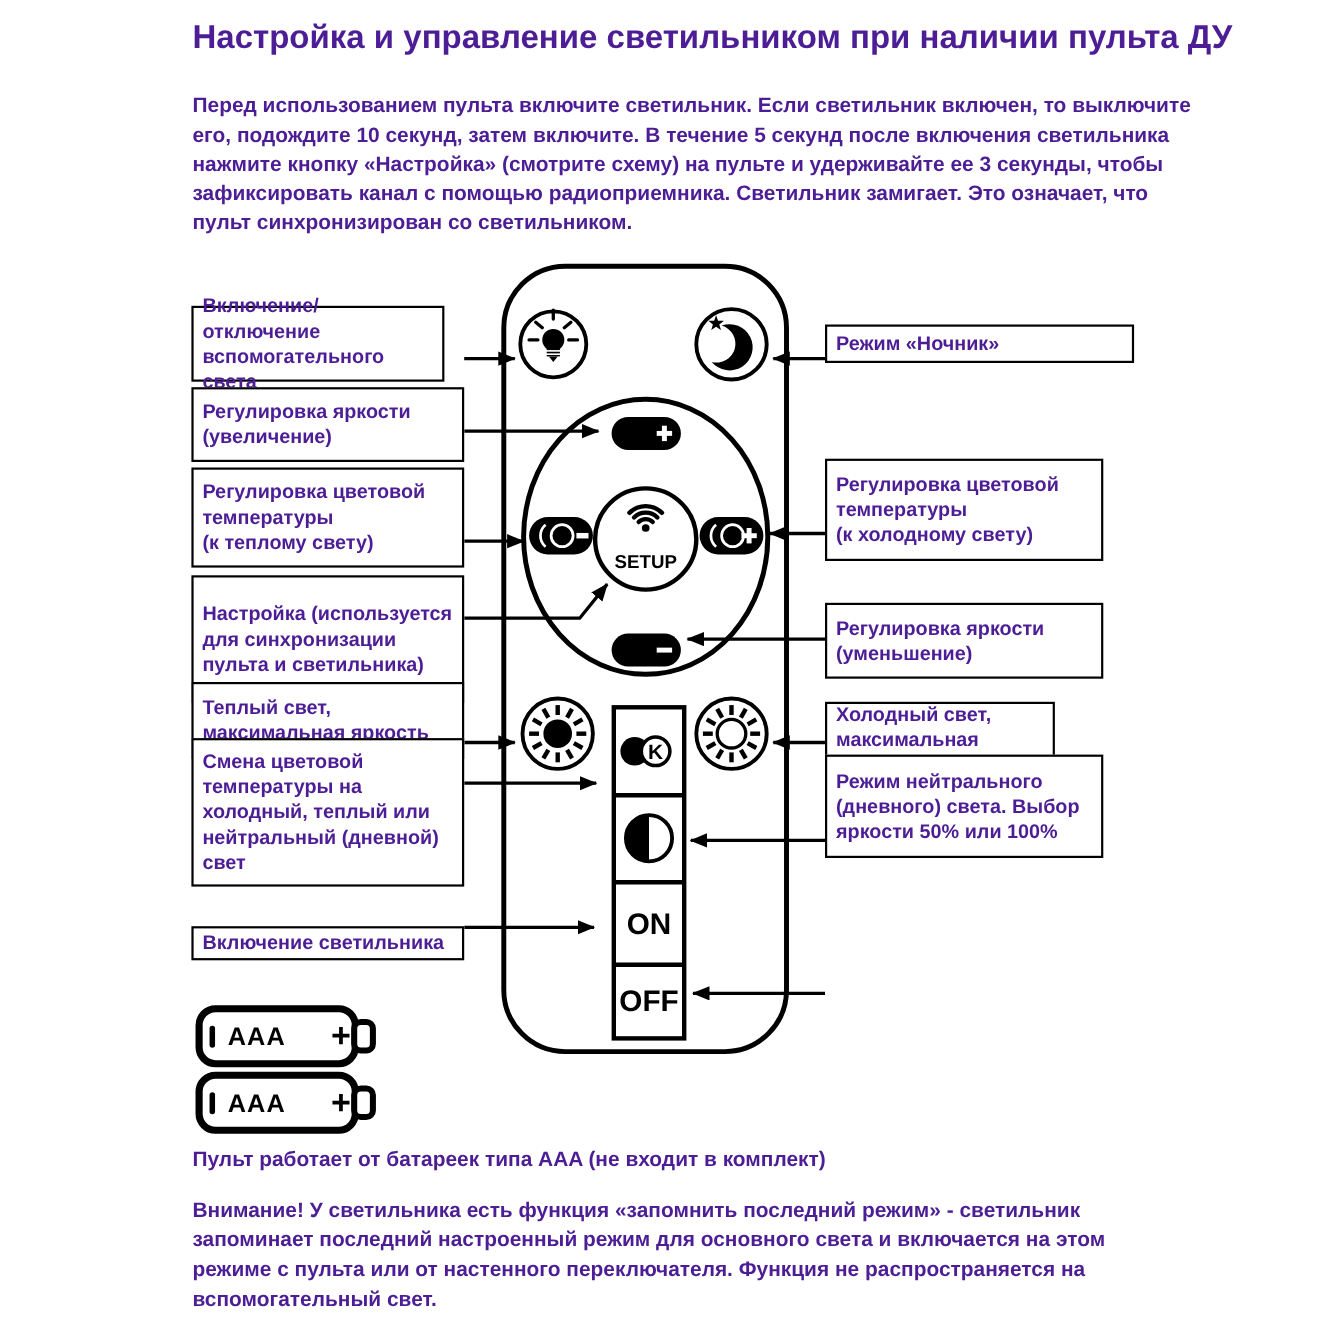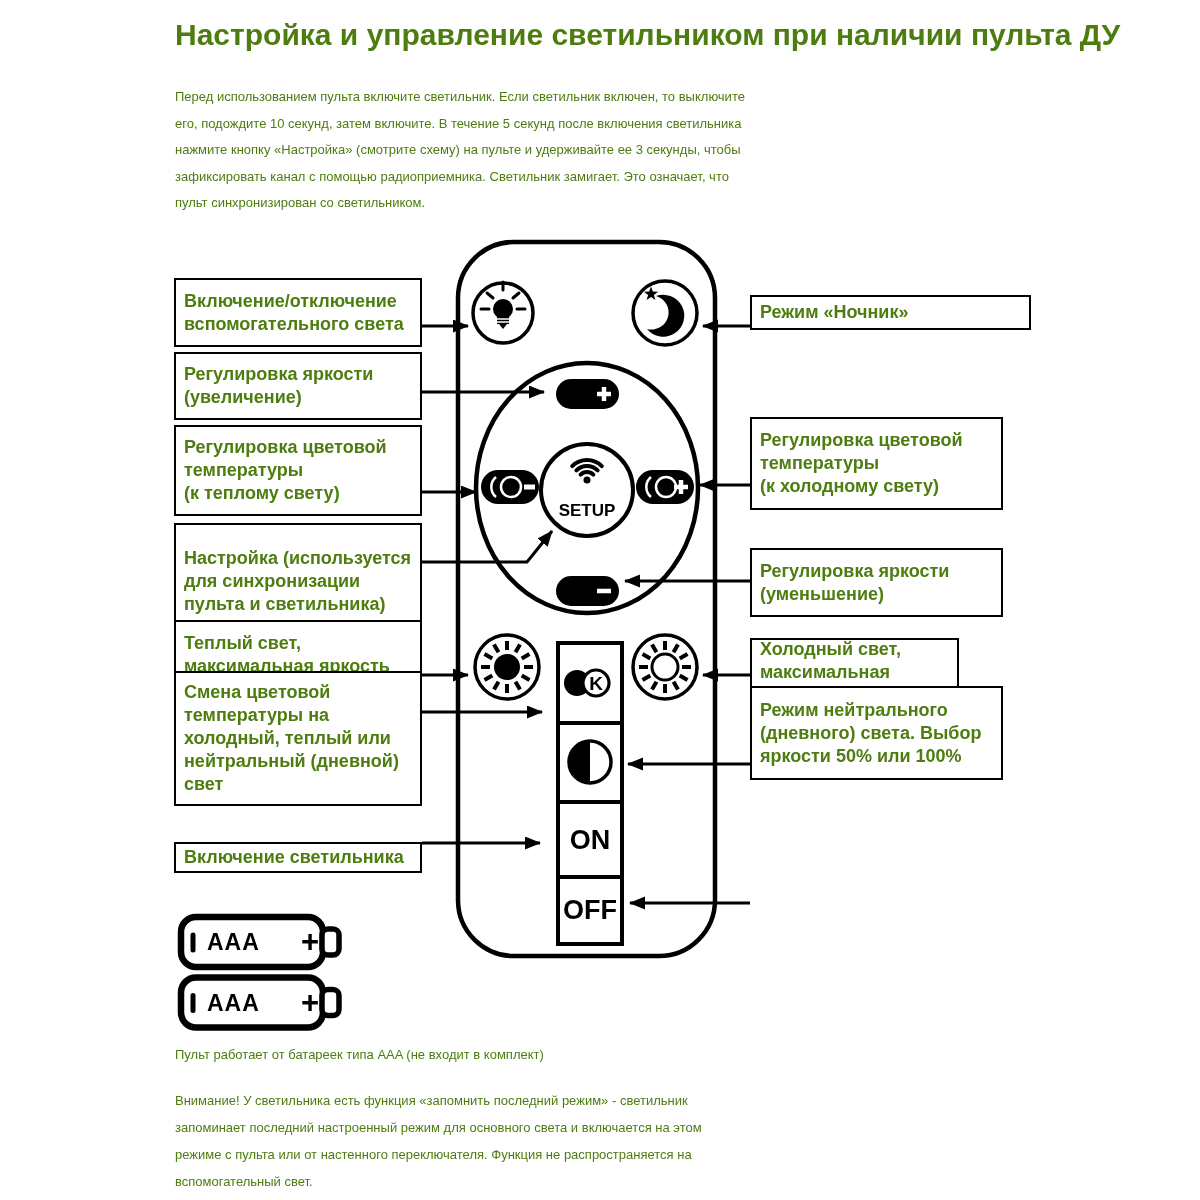--- a/index.html
+++ b/index.html
@@ -1,20 +1,20 @@
 <!DOCTYPE html>
 <html><head>
 <meta charset="utf-8">
 <style>
   html,body{margin:0;padding:0;background:#fff;}
   #page{position:relative;width:1200px;height:1200px;background:#fff;overflow:hidden;
-        font-family:"Liberation Sans",sans-serif;color:#4d7c0f;}
+        font-family:"Liberation Sans",sans-serif;color:#4c1d95;}
   .abs{position:absolute;}
   #title{left:175px;top:18px;width:960px;font-size:30px;font-weight:bold;}
-  .para{white-space:pre-line;font-weight:normal;font-size:13px;line-height:26.5px;}
+  .para{white-space:pre-line;font-weight:bold;font-size:19px;line-height:26.5px;}
   #intro{left:175px;top:84px;width:1010px;}
   #battery-note{left:175px;top:1042px;width:1010px;}
   #warning{left:175px;top:1087px;width:1010px;line-height:27px;}
   .lbox{position:absolute;border:2px solid #000;background:#fff;box-sizing:border-box;
         display:flex;align-items:center;padding:0 8px;white-space:pre-line;
         font-weight:bold;font-size:18px;line-height:23px;}
   svg{position:absolute;left:0;top:0;}
   svg text{font-family:"Liberation Sans",sans-serif;font-weight:bold;fill:#000;}
 </style>
 </head>
@@ -201,21 +201,21 @@
     </g>
     <g>
       <rect x="181" y="977.5" width="142" height="50" rx="15" fill="#fff" stroke="#000" stroke-width="6.5"></rect>
       <rect x="322" y="989.5" width="17" height="26" rx="6" fill="#fff" stroke="#000" stroke-width="5.5"></rect>
       <line x1="193" y1="995.5" x2="193" y2="1010.5" stroke="#000" stroke-width="5" stroke-linecap="round"></line>
       <text x="207" y="1010.5" font-size="23" letter-spacing="1">AAA</text>
       <text x="310" y="1012.5" text-anchor="middle" font-size="31">+</text>
     </g>
   </svg>
 
-  <div class="lbox" style="left:174px;top:278px;width:248px;height:69px">Включение/отключение
+  <div class="lbox" style="left:174px;top:278px;width:230px;height:69px">Включение/отключение
 вспомогательного света</div>
   <div class="lbox" style="left:174px;top:352px;width:248px;height:68px">Регулировка яркости
 (увеличение)</div>
   <div class="lbox" style="left:174px;top:425px;width:248px;height:91px">Регулировка цветовой
 температуры
 (к теплому свету)</div>
   <div class="lbox" style="left:174px;top:523px;width:248px;height:116px">Настройка (используется
 для синхронизации
 пульта и светильника)</div>
   <div class="lbox" style="left:174px;top:620px;width:248px;height:70px">Теплый свет,

